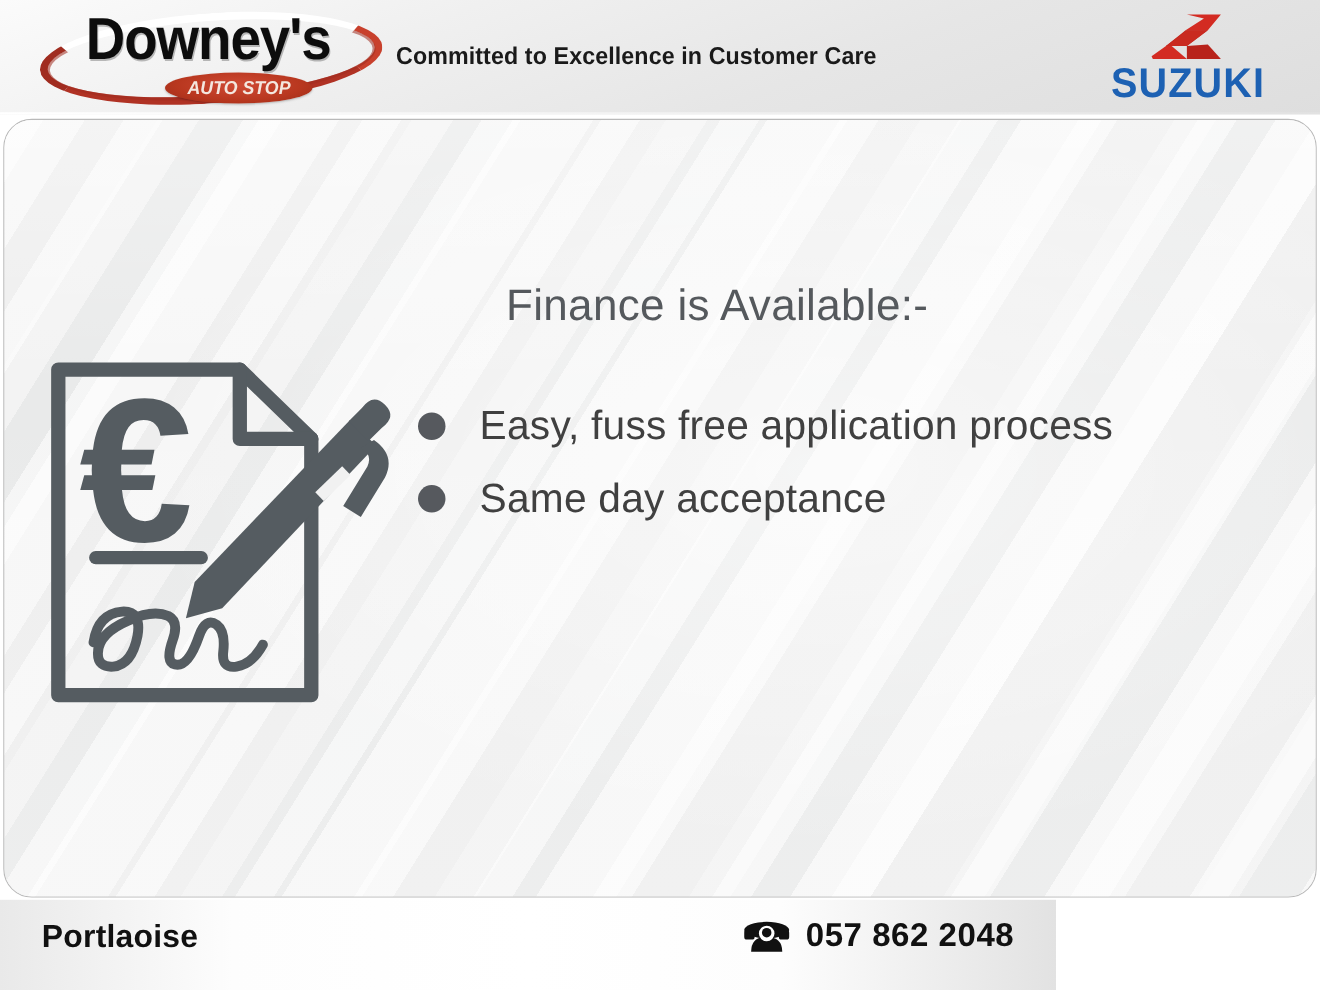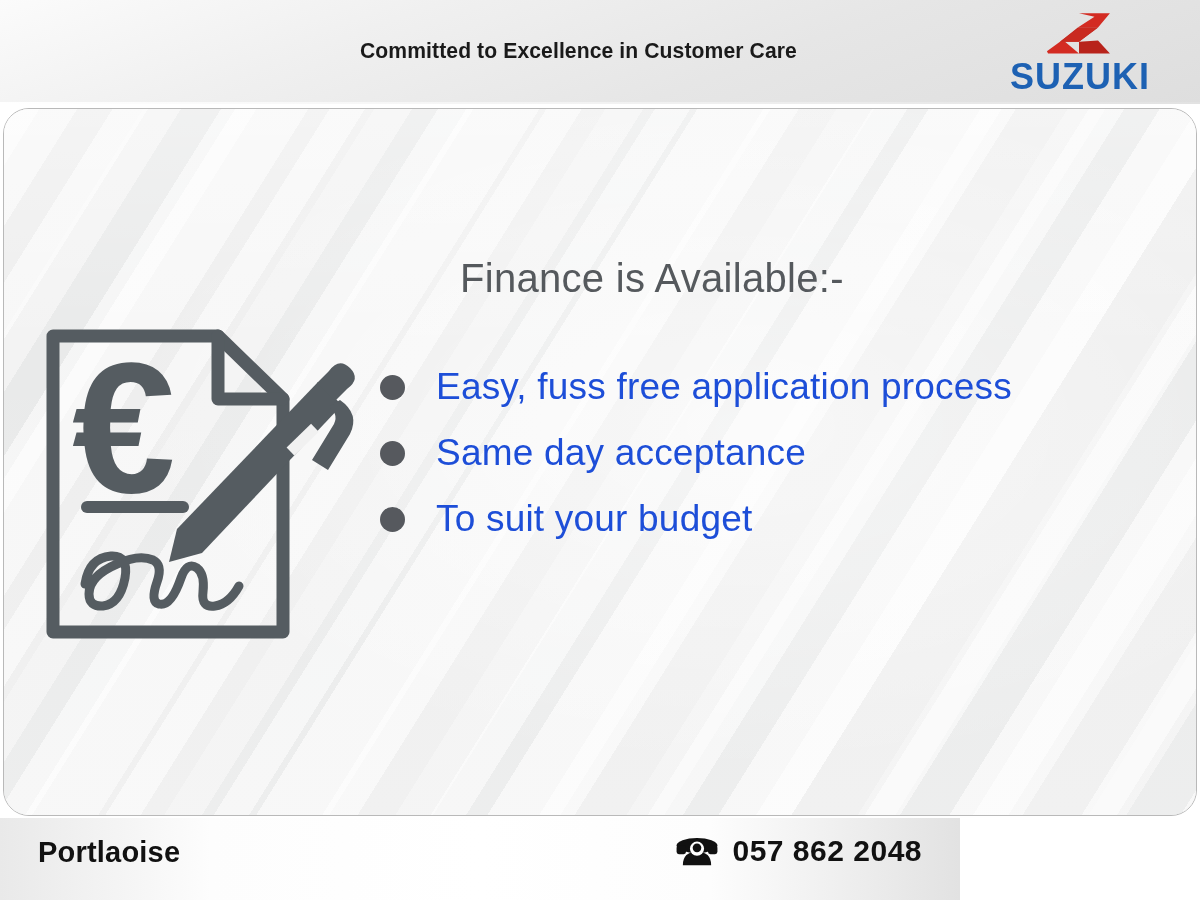--- a/index.html
+++ b/index.html
@@ -220,21 +220,21 @@
   .bullet-dot {
     width: 25px; height: 25px;
     border-radius: 50%;
     background: #56595e;
     flex: 0 0 25px;
     margin-right: 31px;
   }
   .bullet-text {
     font-family: "Liberation Sans", sans-serif;
     font-size: 37px;
-    color: #1d4ed8;
+    color: #404040;
     letter-spacing: 0.2px;
     white-space: nowrap;
     line-height: 40px;
   }
 
   
   .footer {
     position: absolute;
     left: 0; top: 818px;
     width: 960px; height: 82px;
@@ -270,20 +270,28 @@
     white-space: nowrap;
   }
 </style>
 </head>
 <body>
 
 <div class="poster">
 
   <div class="header">
 
+    <div class="logo-downeys">
+      <div class="logo-ring"></div>
+      <div class="logo-ring2"></div>
+      <div class="logo-word">Downey's</div>
+      <div class="logo-badge">
+        <span>AUTO STOP</span>
+      </div>
+    </div>
 
     <div class="tagline">Committed to Excellence in Customer Care</div>
 
     <div class="logo-suzuki">
       <svg class="suzuki-s" viewBox="0 0 120 74">
         <path d="M60 2 L112 2 L92 26 L58 26 L86 8 Z" fill="#d32b22"></path>
         <path d="M58 26 L92 26 L60 50 L28 50 Z" fill="#bf241c"></path>
         <path d="M8 70 L60 70 L34 48 L28 50 L6 66 Z" fill="#d32b22"></path>
         <path d="M28 50 L60 50 L92 26 L60 26 Z" fill="#c92a20"></path>
         <path d="M60 70 L112 70 L92 48 L60 50 Z" fill="#b8231b"></path>
@@ -325,24 +333,20 @@
     <div class="headline">Finance is Available:-</div>
 
     <div class="bullets">
       <div class="bullet-row">
         <div class="bullet-dot"></div>
         <div class="bullet-text">Easy, fuss free application process</div>
       </div>
       <div class="bullet-row">
         <div class="bullet-dot"></div>
         <div class="bullet-text">Same day acceptance</div>
-      </div>
-      <div class="bullet-row">
-        <div class="bullet-dot"></div>
-        <div class="bullet-text">To suit your budget</div>
       </div>
     </div>
   </div>
 
   <div class="footer">
     <div class="footer-city">Portlaoise</div>
     <div class="footer-phone">
       <svg class="phone-icon" viewBox="0 0 56 40">
         <ellipse cx="28" cy="13" rx="26" ry="9.5" fill="#111111"></ellipse>
         <rect x="2" y="13" width="12" height="11" rx="3" fill="#111111"></rect>

